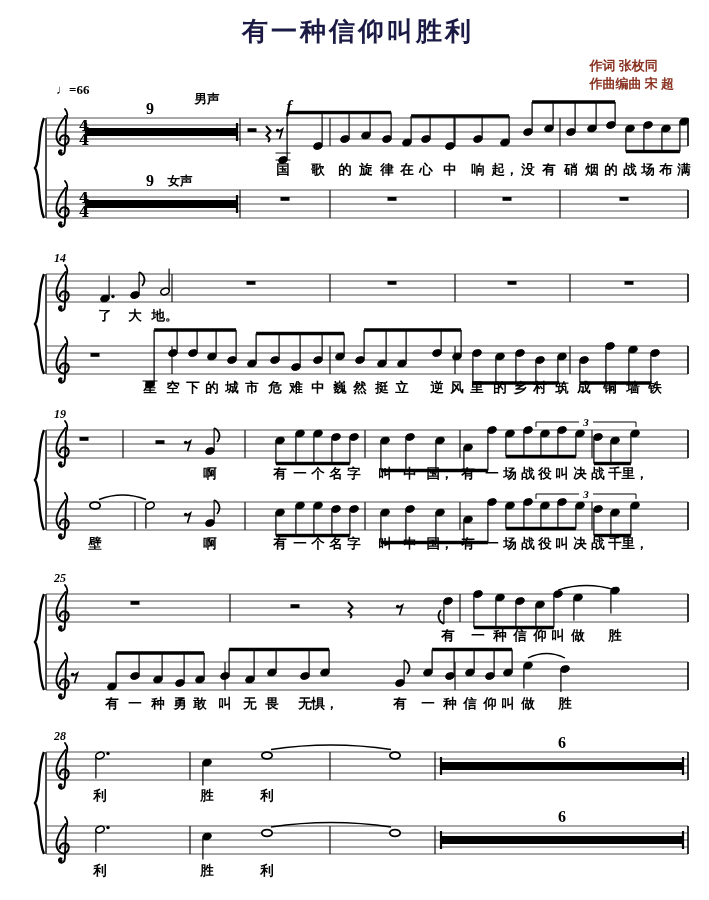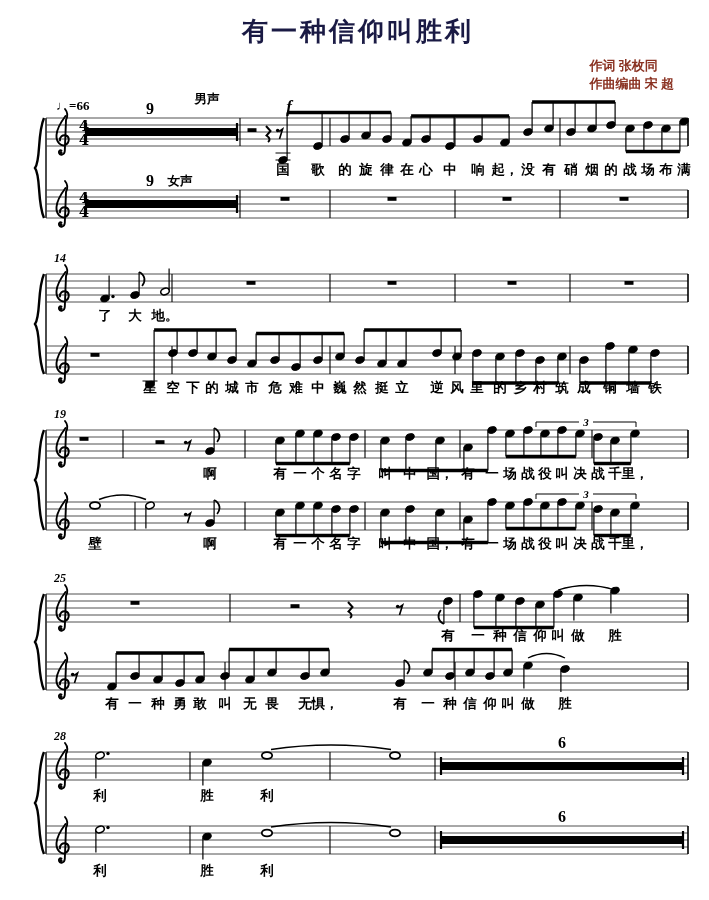--- a/index.html
+++ b/index.html
@@ -2,21 +2,21 @@
 <html><head>
 <meta charset="utf-8">
 <style>
   html,body{margin:0;padding:0;background:#e8e8e8;}
   .page{position:relative;width:709px;height:900px;background:#ffffff;overflow:hidden;
         font-family:"Liberation Serif","DejaVu Serif",serif;padding-left:7px;}
   .title{position:absolute;left:0;right:0;top:14px;text-align:center;
          font-size:26px;font-weight:700;letter-spacing:3px;color:#1a1a44;}
   .credits{position:absolute;top:57px;right:42px;text-align:left;
            font-size:13px;font-weight:700;line-height:18px;color:#8a3222;}
-  .tempo{position:absolute;left:56px;top:82px;font-size:13px;font-weight:700;color:#000;margin-top:16px;}
+  .tempo{position:absolute;left:56px;top:82px;font-size:13px;font-weight:700;color:#000;}
   svg{position:absolute;left:0;top:0;}
   text{fill:#000;}
   .lyric{font:700 13.5px "Liberation Serif","DejaVu Serif",serif;}
   .vlabel{font:700 12.5px "Liberation Serif","DejaVu Serif",serif;}
   .mnum{font:italic 700 12px "Liberation Serif","DejaVu Serif",serif;}
   .mrnum{font:700 16px "Liberation Serif","DejaVu Serif",serif;}
   .dyn{font:italic 900 17px "Liberation Serif","DejaVu Serif",serif;}
   .trip{font:italic 700 11px "Liberation Serif","DejaVu Serif",serif;}
   .tsig{font:700 15px "DejaVu Serif","Liberation Serif",serif;}
 </style>

